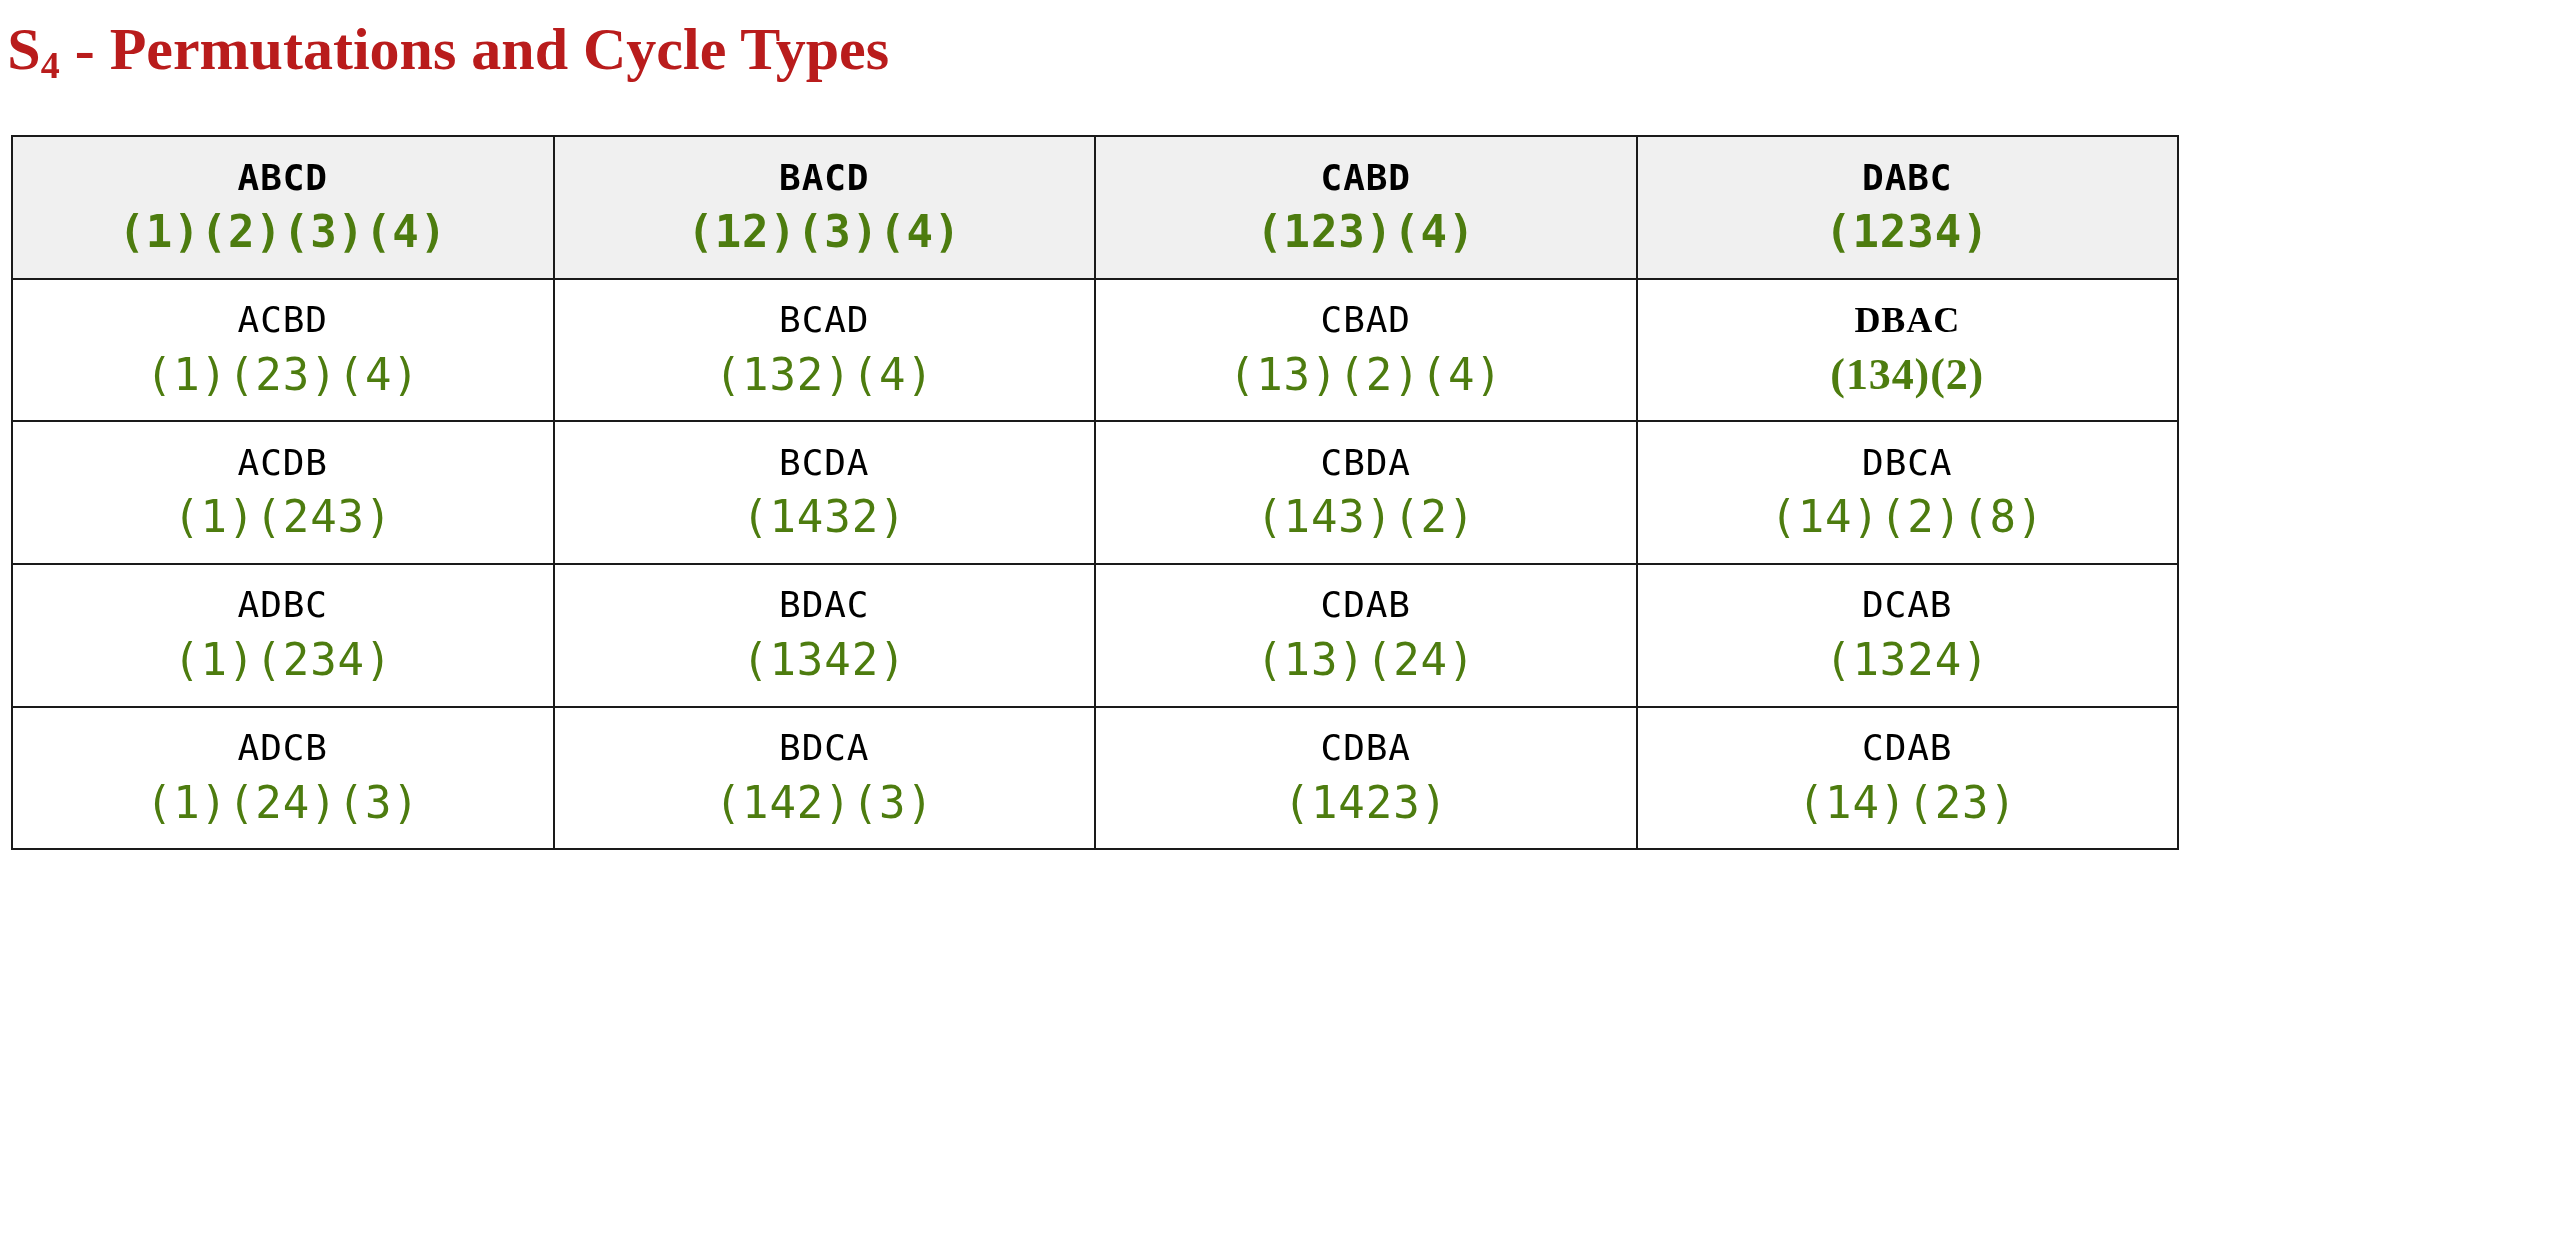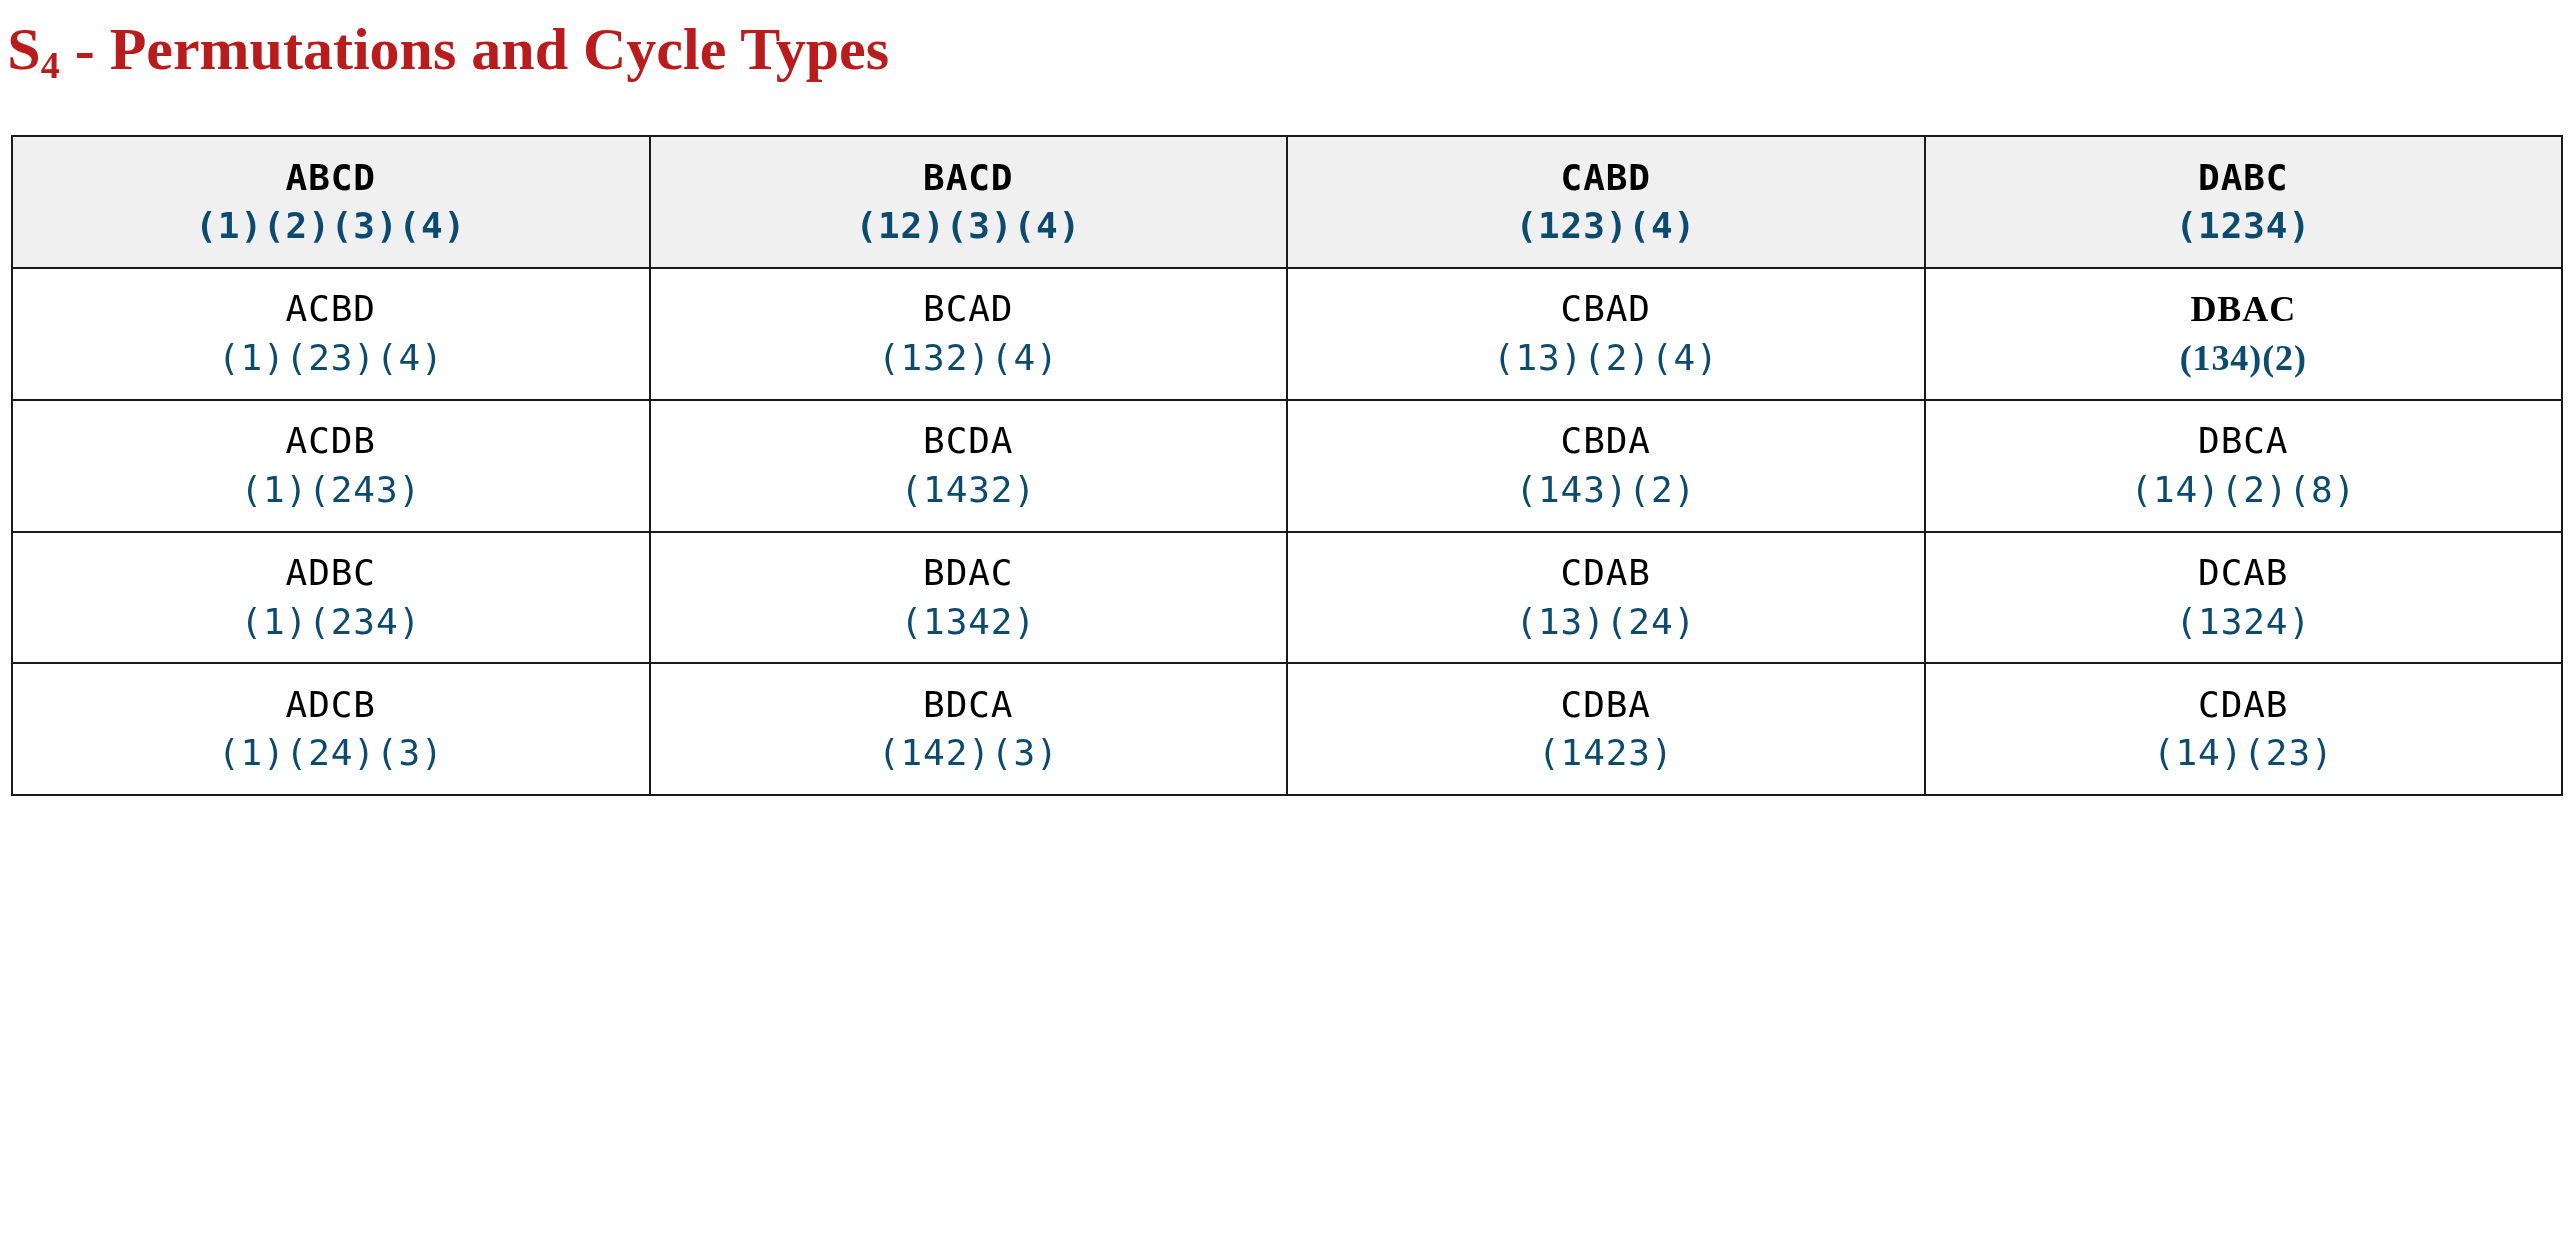--- a/index.html
+++ b/index.html
@@ -33,21 +33,21 @@
     top: 9px;
   }
   .table-wrap {
     margin-top: 53px;
     padding: 0 9px 0 11px;
     box-sizing: border-box;
   }
   table.perm-table {
     border-collapse: collapse;
     table-layout: fixed;
-    width: 2552px;
+    width: 2168px;
     border: 2.7px solid #1a1a1a;
   }
   table.perm-table col {
     width: 25%;
   }
   table.perm-table th,
   table.perm-table td {
     border: 2.7px solid #1a1a1a;
     text-align: center;
     vertical-align: middle;
@@ -61,24 +61,24 @@
   .cell-perm {
     font-family: "DejaVu Sans Mono", monospace;
     font-size: 36px;
     line-height: 1.35;
     letter-spacing: 0.9px;
     color: #000000;
     display: block;
   }
   .cell-cycle {
     font-family: "DejaVu Sans Mono", monospace;
-    font-size: 36px;
+    font-size: 44px;
     line-height: 1.35;
     letter-spacing: 0.9px;
-    color: #0c4a6e;
+    color: #4d7c0f;
     display: block;
   }
   .bold .cell-perm,
   .bold .cell-cycle {
     font-weight: bold;
     font-family: Liberation Serif, serif;
   }
   thead .cell-perm,
   thead .cell-cycle {
     font-weight: bold;

